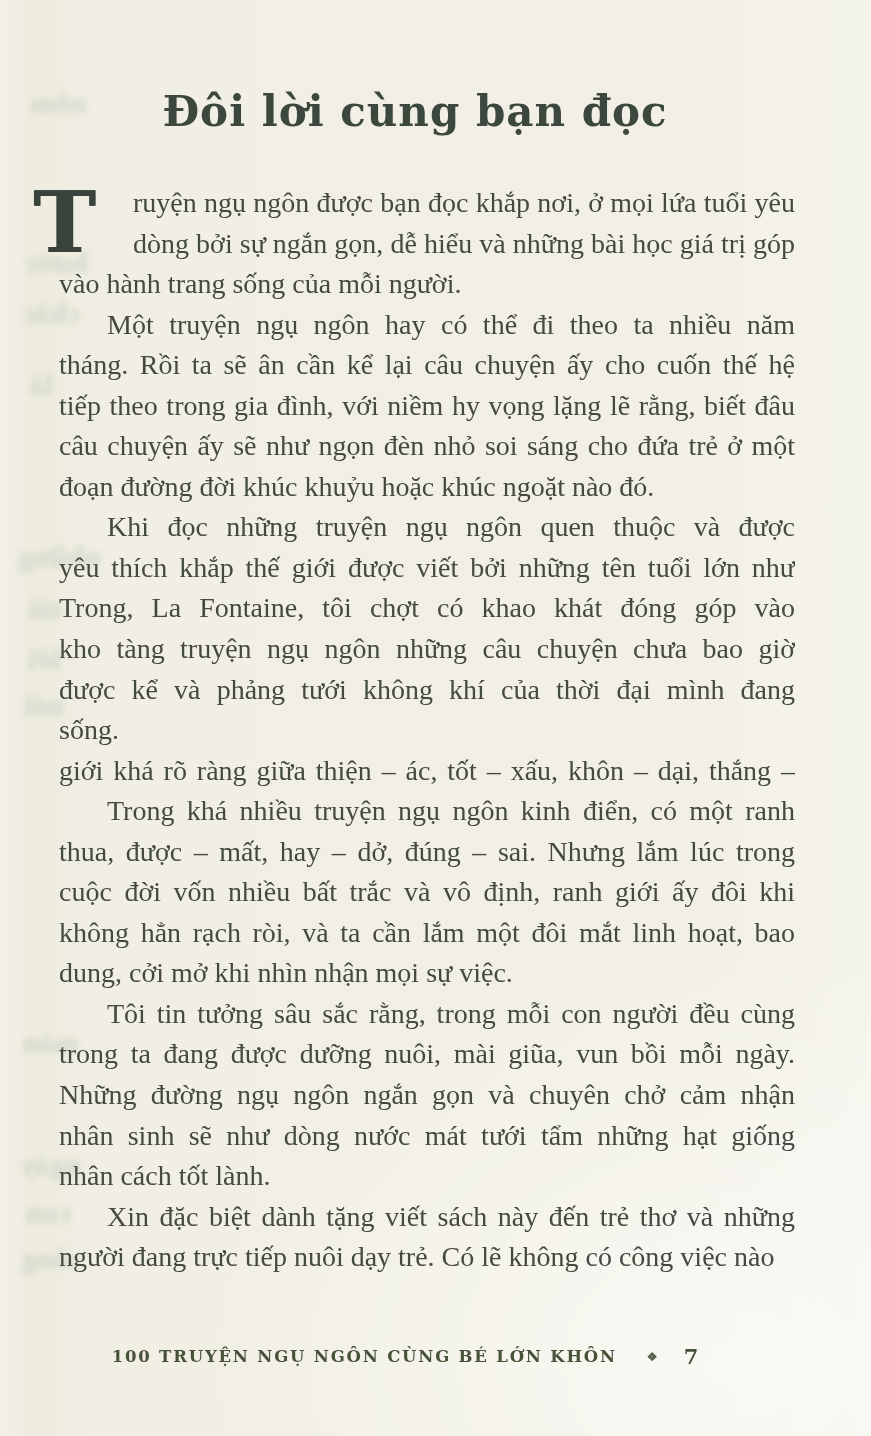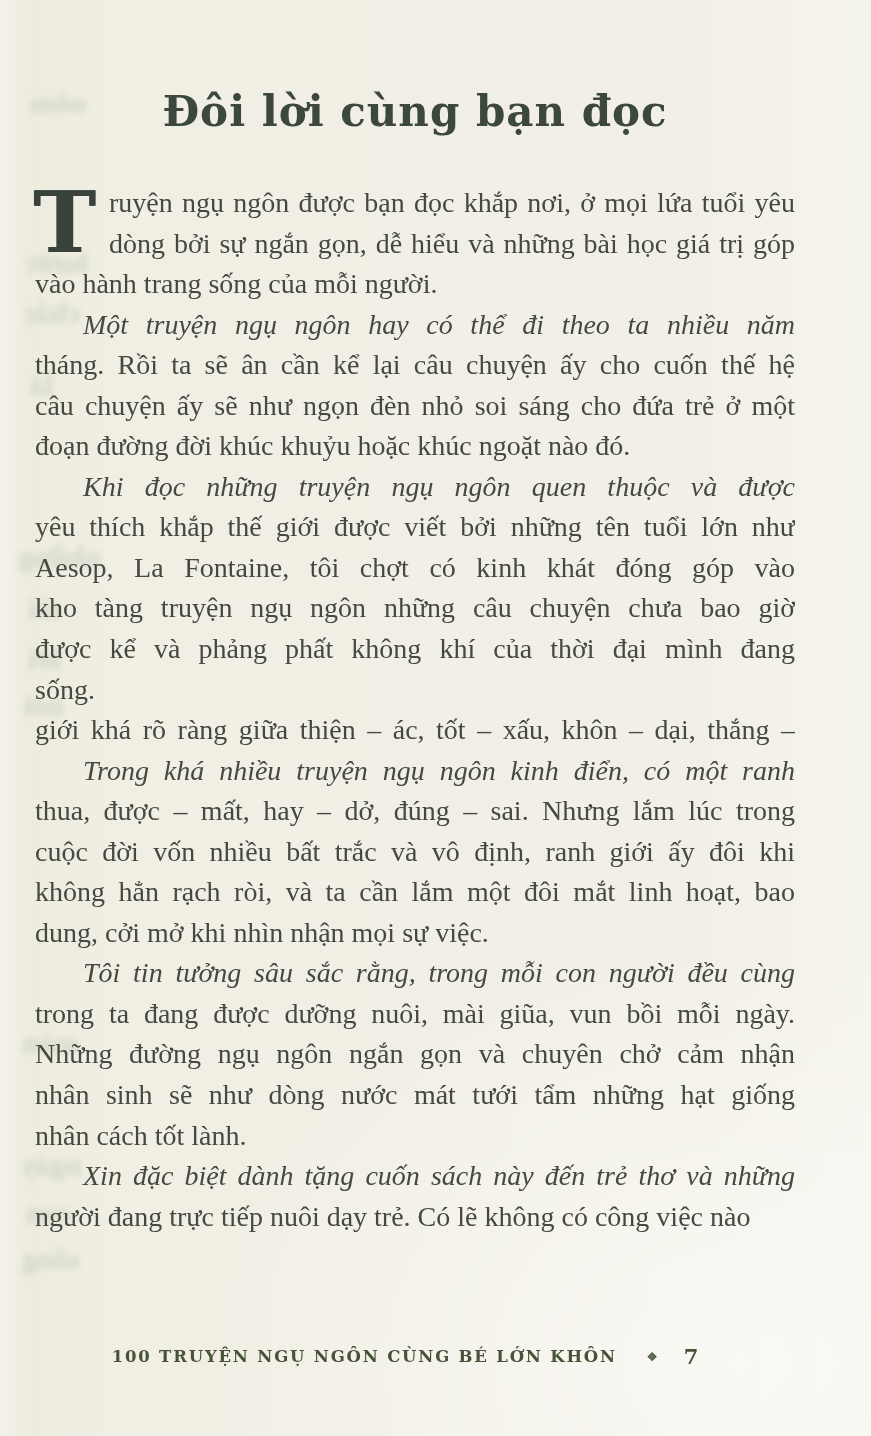--- a/index.html
+++ b/index.html
@@ -36,23 +36,24 @@
   }
   .body-text{
     margin-top:43px;
     font-size:28px;
     color:var(--ink,#454a41);
   }
   .line{
     height:40.55px;
     line-height:40.55px;
     overflow:hidden;
+    margin-left:24px;
   }
   .line.j{text-align:justify;text-align-last:justify;text-justify:inter-word;}
-  .line.indent{padding-left:48px;font-style:italic;}
+  .line.indent{padding-left:48px;}
   .para{position:relative;}
   .line.dc-pad{padding-left:74px;}
   .dropcap{
     position:absolute;left:-2px;top:4px;
     font-family:"DejaVu Serif", serif;
     font-weight:700;
     font-size:84px;line-height:72px;
     color:#39423b;
     text-shadow:1px 0 0 #39423b;
   }
@@ -93,48 +94,49 @@
     <div class="body-text">
         <div class="para">
           <span class="dropcap">T</span>
           <div class="line j dc-pad">ruyện ngụ ngôn được bạn đọc khắp nơi, ở mọi lứa tuổi yêu</div>
           <div class="line j dc-pad">dòng bởi sự ngắn gọn, dễ hiểu và những bài học giá trị góp</div>
           <div class="line">vào hành trang sống của mỗi người.</div>
         </div>
         <div class="para">
           <div class="line j indent">Một truyện ngụ ngôn hay có thể đi theo ta nhiều năm</div>
           <div class="line j">tháng. Rồi ta sẽ ân cần kể lại câu chuyện ấy cho cuốn thế hệ</div>
+          <div class="line j">tiếp theo trong gia đình, với niềm hy vọng lặng lẽ rằng, biết đâu</div>
           <div class="line j">câu chuyện ấy sẽ như ngọn đèn nhỏ soi sáng cho đứa trẻ ở một</div>
           <div class="line">đoạn đường đời khúc khuỷu hoặc khúc ngoặt nào đó.</div>
         </div>
         <div class="para">
           <div class="line j indent">Khi đọc những truyện ngụ ngôn quen thuộc và được</div>
           <div class="line j">yêu thích khắp thế giới được viết bởi những tên tuổi lớn như</div>
-          <div class="line j">Aesop, La Fontaine, tôi chợt có kinh khát đóng góp vào</div>
+          <div class="line j">Trong, La Fontaine, tôi chợt có khao khát đóng góp vào</div>
           <div class="line j">kho tàng truyện ngụ ngôn những câu chuyện chưa bao giờ</div>
-          <div class="line j">được kể và phảng phất không khí của thời đại mình đang</div>
+          <div class="line j">được kể và phảng tưới không khí của thời đại mình đang</div>
           <div class="line">sống.</div>
         </div>
         <div class="para">
           <div class="line j">giới khá rõ ràng giữa thiện – ác, tốt – xấu, khôn – dại, thắng –</div>
           <div class="line j indent">Trong khá nhiều truyện ngụ ngôn kinh điển, có một ranh</div>
           <div class="line j">thua, được – mất, hay – dở, đúng – sai. Nhưng lắm lúc trong</div>
           <div class="line j">cuộc đời vốn nhiều bất trắc và vô định, ranh giới ấy đôi khi</div>
           <div class="line j">không hẳn rạch ròi, và ta cần lắm một đôi mắt linh hoạt, bao</div>
           <div class="line">dung, cởi mở khi nhìn nhận mọi sự việc.</div>
         </div>
         <div class="para">
           <div class="line j indent">Tôi tin tưởng sâu sắc rằng, trong mỗi con người đều cùng</div>
           <div class="line j">trong ta đang được dưỡng nuôi, mài giũa, vun bồi mỗi ngày.</div>
           <div class="line j">Những đường ngụ ngôn ngắn gọn và chuyên chở cảm nhận</div>
           <div class="line j">nhân sinh sẽ như dòng nước mát tưới tẩm những hạt giống</div>
           <div class="line">nhân cách tốt lành.</div>
         </div>
         <div class="para">
-          <div class="line j indent">Xin đặc biệt dành tặng cuốn sách này đến trẻ thơ và những</div>
+          <div class="line j indent">Xin đặc biệt dành tặng viết sách này đến trẻ thơ và những</div>
           <div class="line">người đang trực tiếp nuôi dạy trẻ. Có lẽ không có công việc nào</div>
         </div>
       </div>
   </div>
 
   <div class="footer">
     <span class="book-title">100 TRUYỆN NGỤ NGÔN CÙNG BÉ LỚN KHÔN</span>
     <span class="ornament">❖</span>
     <span class="page-number">7</span>
   </div>

